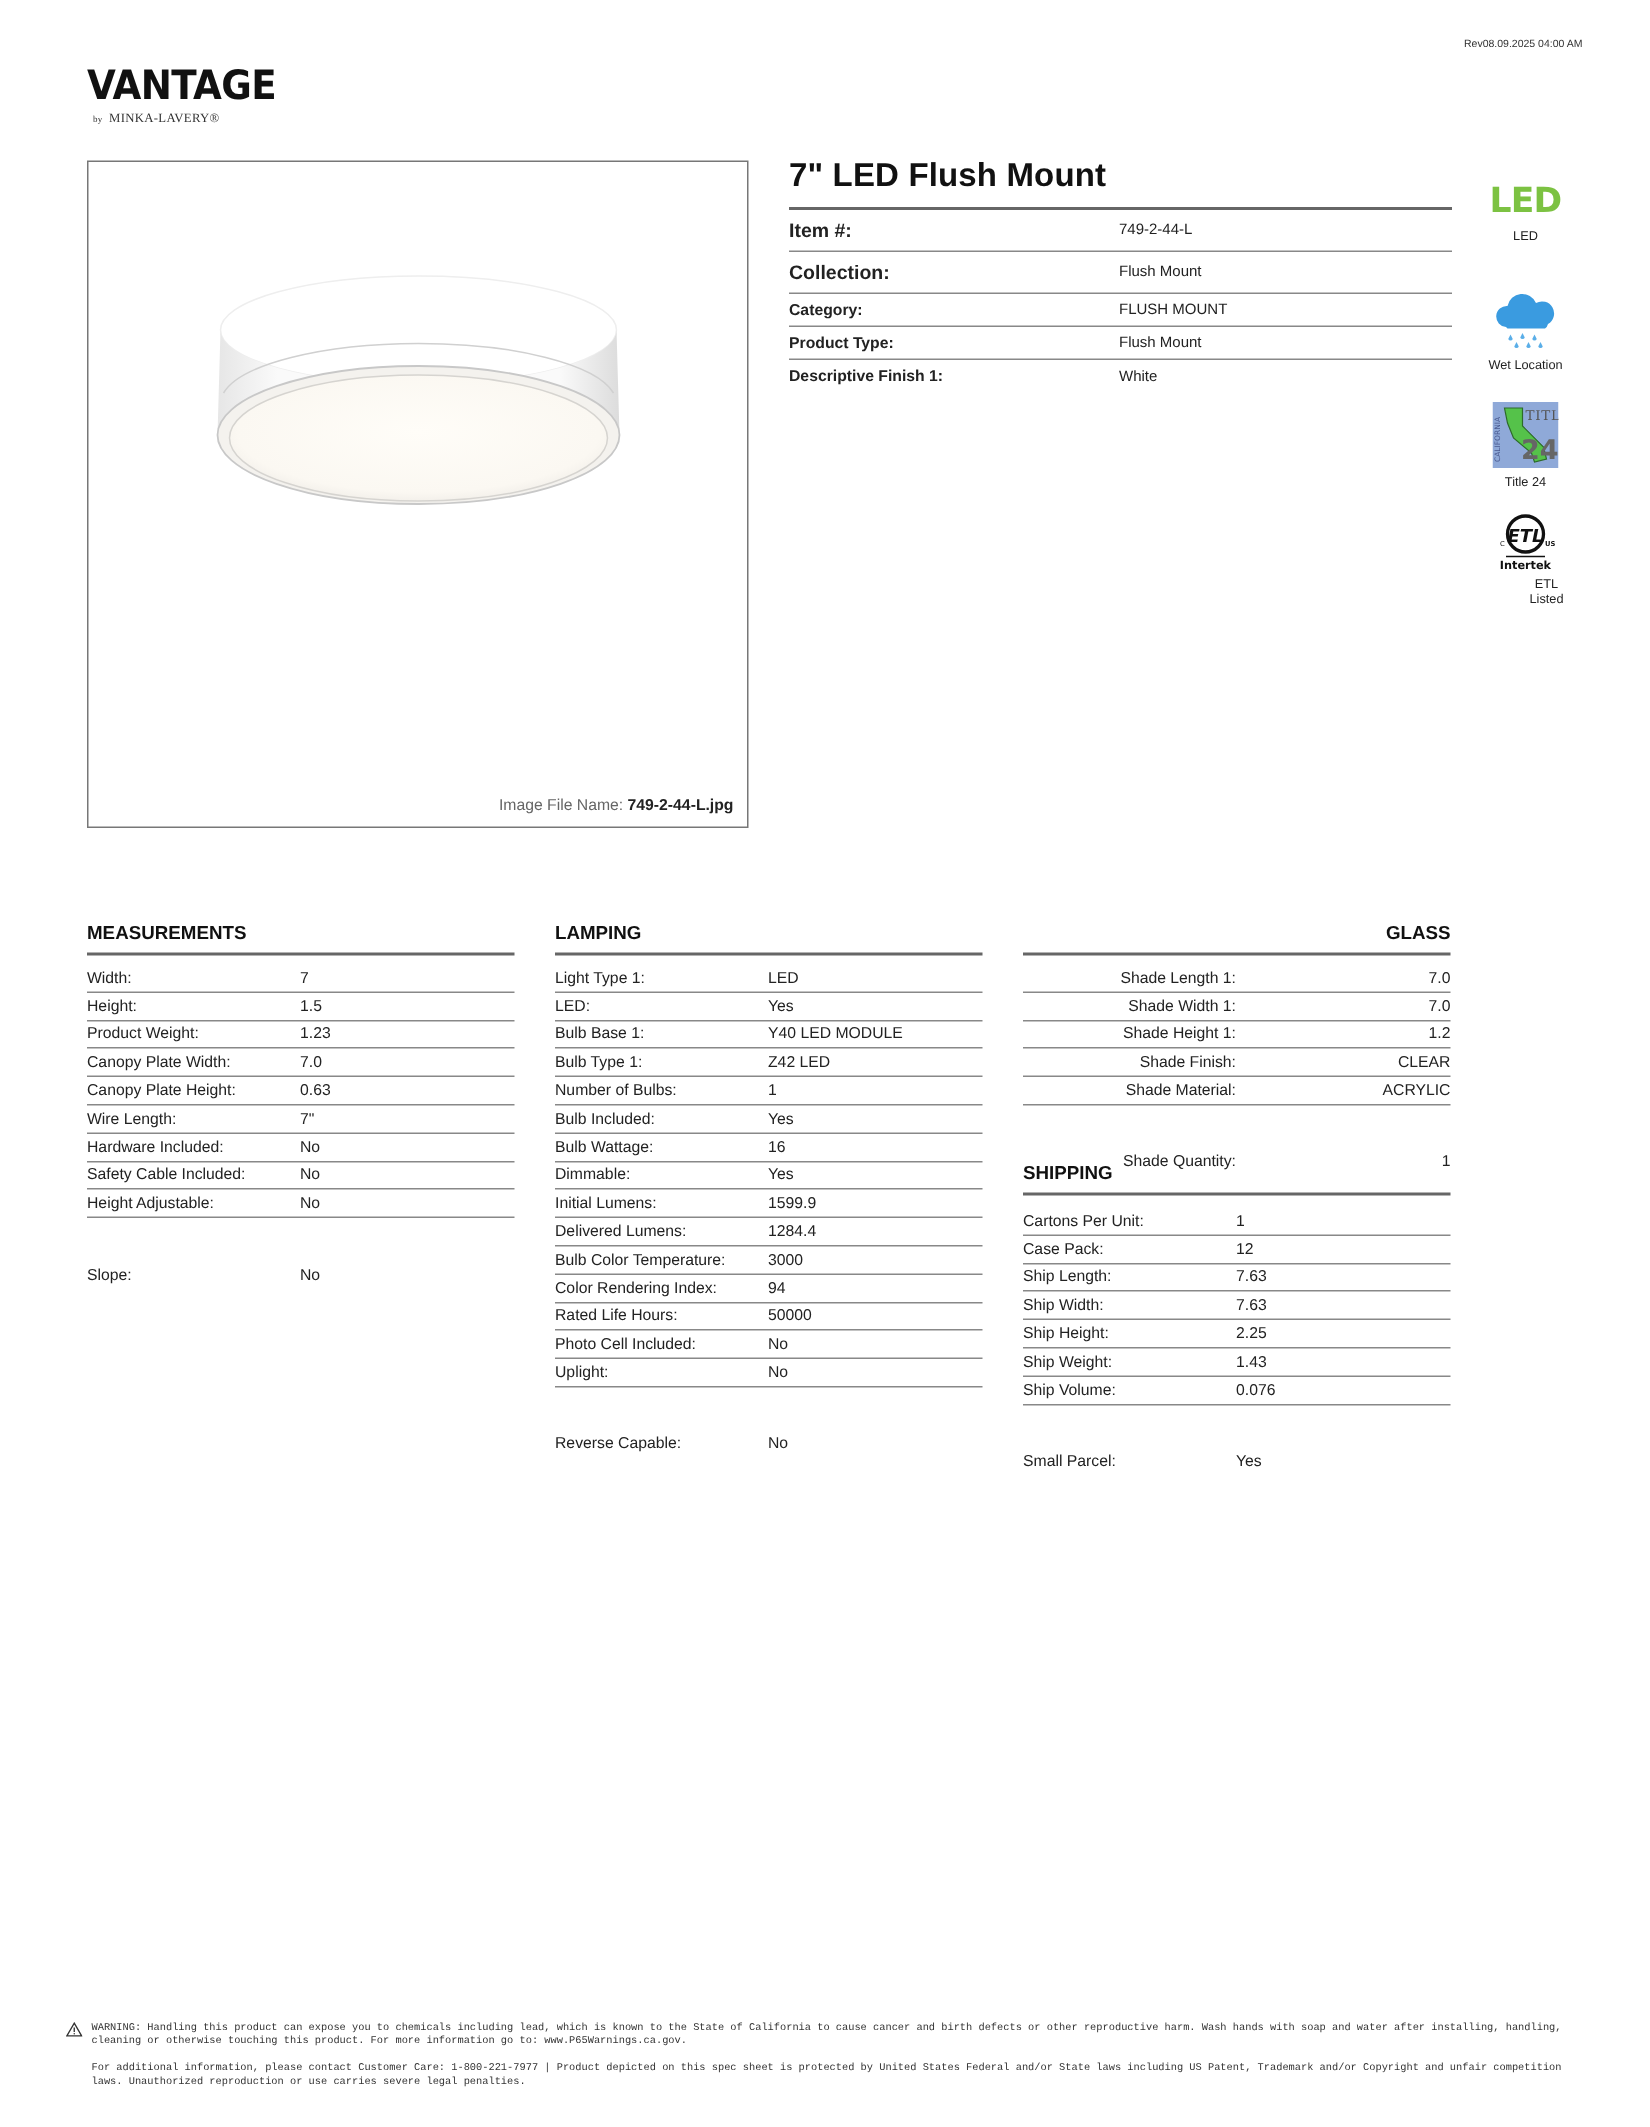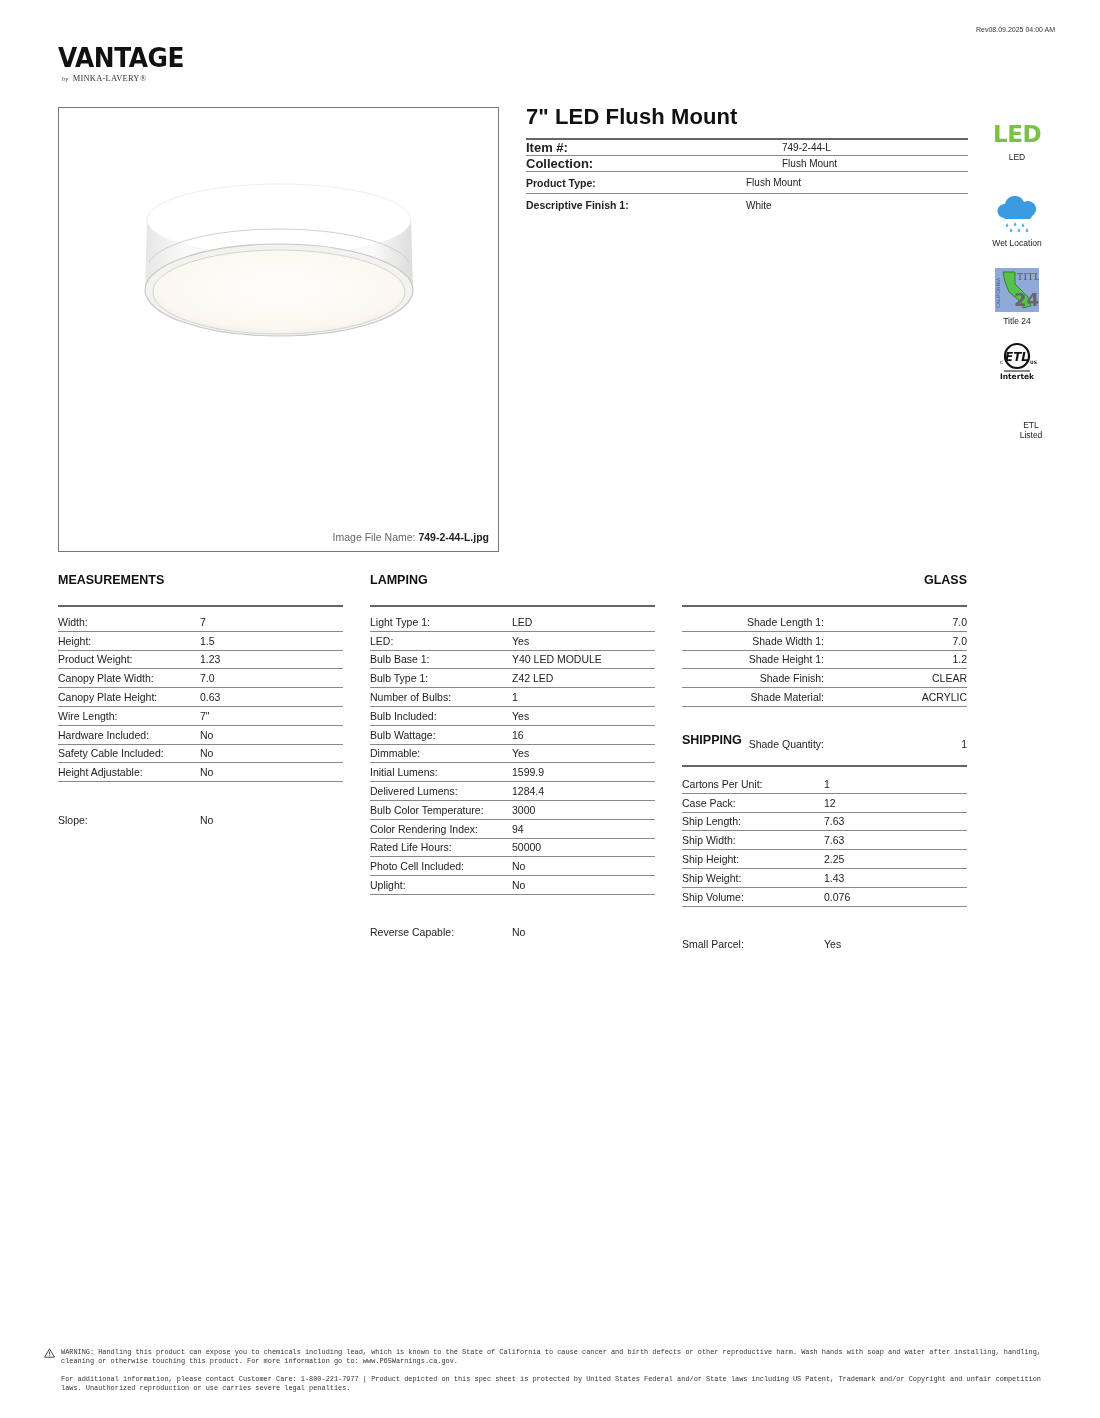--- a/index.html
+++ b/index.html
@@ -16,33 +16,33 @@
   .image-box { position: absolute; left: 58px; top: 107px; width: 441px; height: 445px; border: 1.5px solid #777; background: #fff; }
   .image-box svg { position: absolute; left: 60px; top: 60px; }
   .image-caption { position: absolute; right: 9px; bottom: 8px; font-size: 10.5px; color: #666; margin-left: 47px; }
   .image-caption b { color: #222; }
 
   .product { position: absolute; left: 526px; top: 104px; width: 442px; }
   .product h1 { font-size: 22px; font-weight: bold; color: #111; padding-bottom: 8px; border-bottom: 2px solid #666; letter-spacing: 0.1px; }
   .prow { display: flex; border-bottom: 1.5px solid #888; align-items: center; }
   .prow .k { width: 220px; color: #222; font-weight: bold; }
   .prow .v { color: #222; font-size: 10px; }
-  .prow.big { height: 16px; gap: 36px; }
+  .prow.big { height: 28px; }
   .prow.big .k { font-size: 13px; }
   .prow.small { height: 22px; }
   .prow.small .k { font-size: 10.5px; }
   .prow.last { border-bottom: none; }
 
   .badges { position: absolute; left: 985px; top: 120px; width: 64px; text-align: center; }
   .badge { display: flex; flex-direction: column; align-items: center; }
   .badge .lbl { font-size: 8.5px; color: #222; margin-top: 4px; }
   .led-word { font-family: "DejaVu Sans", sans-serif; font-weight: bold; font-size: 23px; color: #7cc242; line-height: 28px; letter-spacing: -0.5px; }
 
   .section { position: absolute; width: 285px; }
-  .section h2 { font-size: 12.5px; font-weight: bold; color: #111; padding-bottom: 18px; border-bottom: 2px solid #666; margin-bottom: 6px; }
+  .section h2 { font-size: 12.5px; font-weight: bold; color: #111; padding-bottom: 6px; border-bottom: 2px solid #666; margin-bottom: 6px; margin-top: 42px; }
   .srow { display: flex; height: 18.8px; align-items: center; font-size: 10.5px; color: #222; border-bottom: 1.5px solid #888; }
   .srow.last { border-bottom: none; margin-top: 28px; }
   .srow .k { width: 142px; }
   .srow .v { flex: 1; }
 
   .footer { position: absolute; left: 44px; top: 1348px; width: 1015px; font-family: Liberation Mono, monospace; font-size: 6.9px; color: #333; line-height: 9px; }
   .footer .warn-icon { position: absolute; left: 0; top: 0; }
   .footer p { margin-left: 17px; }
   .footer p + p { margin-top: 9px; }
 </style>
@@ -82,20 +82,24 @@
 
 <div class="product">
   <h1>7" LED Flush Mount</h1>
   <div class="prow big">
       <span class="k">Item #:</span>
       <span class="v">749-2-44-L</span>
     </div>
   <div class="prow big">
       <span class="k">Collection:</span>
       <span class="v">Flush Mount</span>
+    </div>
+  <div class="prow small">
+      <span class="k">Category:</span>
+      <span class="v">FLUSH MOUNT</span>
     </div>
   <div class="prow small">
       <span class="k">Product Type:</span>
       <span class="v">Flush Mount</span>
     </div>
   <div class="prow small last">
       <span class="k">Descriptive Finish 1:</span>
       <span class="v">White</span>
     </div>
 </div>
@@ -120,21 +124,21 @@
   <div class="badge" style="margin-top:14px;height:62px;">
     <svg width="44" height="44" viewBox="0 0 44 44">
       <rect x="0" y="0" width="44" height="44" fill="#8fa9d8"></rect>
       <path d="M8 4 L20 4 L20 16 L34 30 L36 38 L28 40 L26 34 L14 24 L10 14 Z" fill="#55c24a" stroke="#2d6b2a" stroke-width="0.8"></path>
       <text x="22" y="12" font-family="DejaVu Serif, serif" font-size="9" fill="#555" letter-spacing="0.5">TITLE</text>
       <text x="19" y="38" font-family="DejaVu Sans, sans-serif" font-size="18" font-weight="bold" fill="#666">24</text>
       <text x="5" y="40" font-family="DejaVu Sans, sans-serif" font-size="5" fill="#4a5a90" transform="rotate(-90 5 40)">CALIFORNIA</text>
     </svg>
     <span class="lbl">Title 24</span>
   </div>
-  <div class="badge" style="margin-top:12px;gap:36px;">
+  <div class="badge" style="margin-top:12px;">
     <svg width="44" height="40" viewBox="0 0 44 40">
       <circle cx="22" cy="14" r="12" fill="none" stroke="#111" stroke-width="2.2"></circle>
       <text x="22" y="19" text-anchor="middle" font-family="DejaVu Sans, sans-serif" font-size="12" font-weight="bold" fill="#111" font-style="italic">ETL</text>
       <text x="5" y="22" font-family="DejaVu Sans, sans-serif" font-size="4.5" fill="#111">C</text>
       <text x="35" y="22" font-family="DejaVu Sans, sans-serif" font-size="4.5" fill="#111" font-weight="bold">US</text>
       <line x1="9" y1="29" x2="35" y2="29" stroke="#111" stroke-width="1"></line>
       <text x="22" y="37" text-anchor="middle" font-family="DejaVu Sans, sans-serif" font-size="7.5" font-weight="bold" fill="#111">Intertek</text>
     </svg>
     <span class="lbl" style="margin-top:2px;padding-left:28px;">ETL Listed</span>
   </div>

